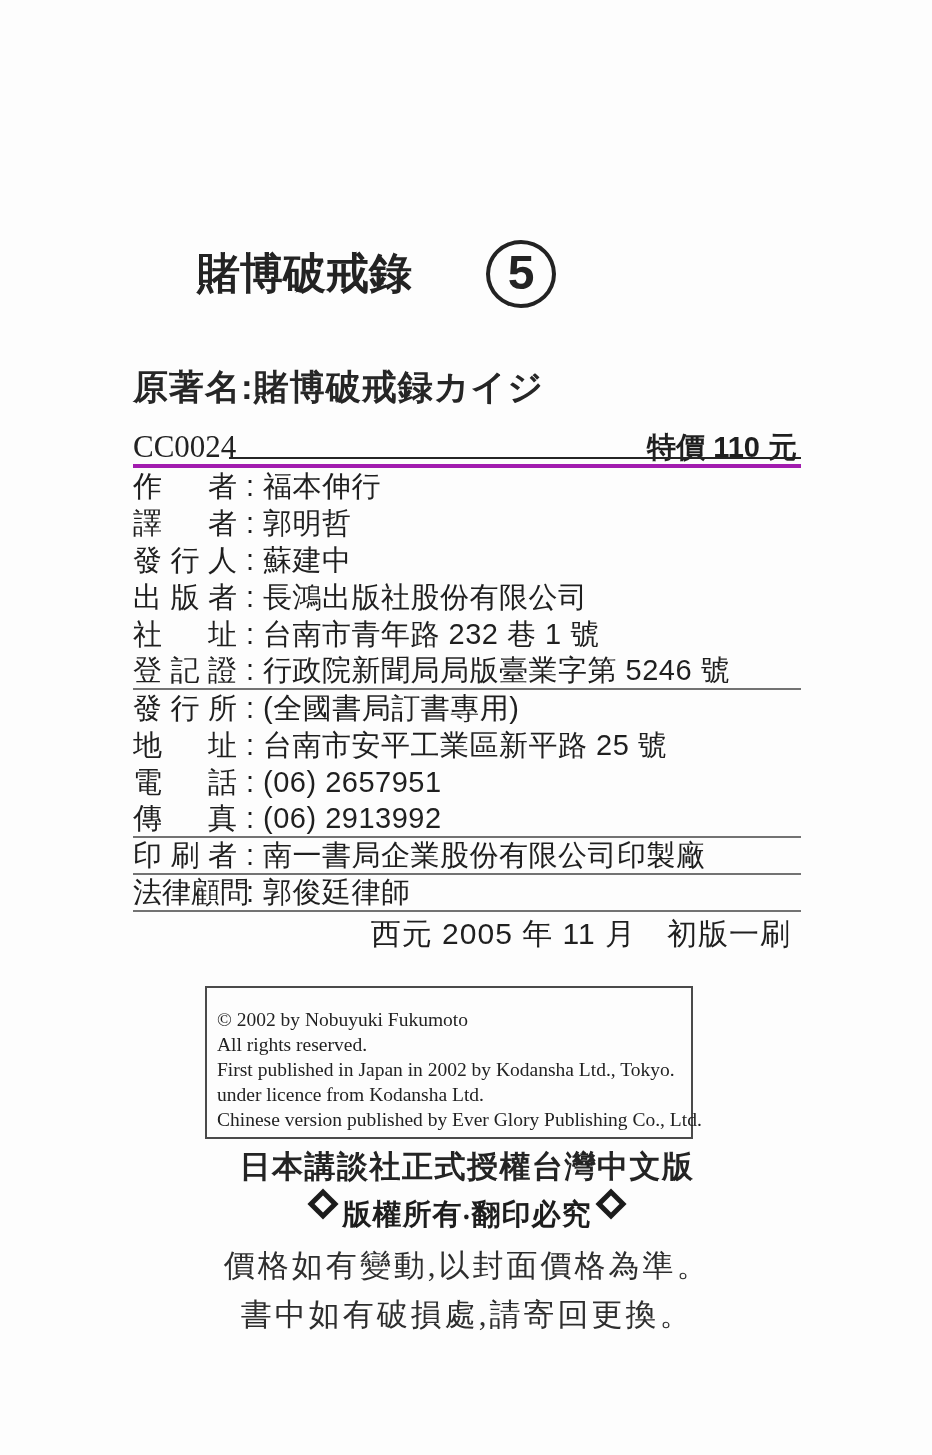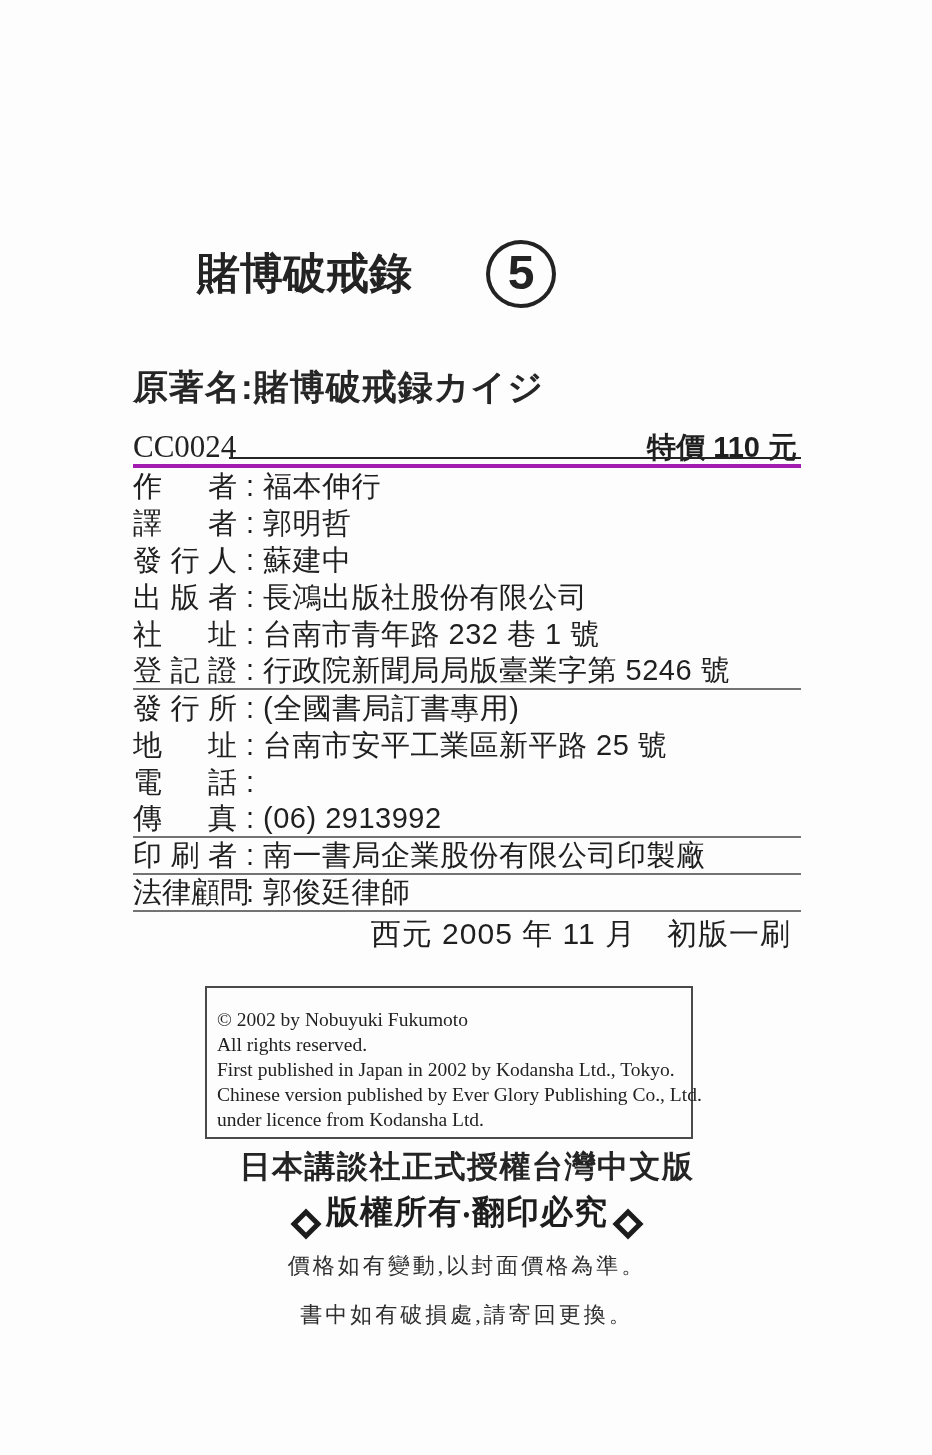--- a/index.html
+++ b/index.html
@@ -88,35 +88,36 @@
     white-space:nowrap;
   }
 
   
   .footer { margin-top:7px; text-align:center; }
   .license-line {
     font-size:31px; font-weight:700; letter-spacing:1.5px; color:#242424;
     white-space:nowrap;
   }
   .rights-line {
-    display:flex; align-items:flex-end; justify-content:center;
-    font-size:33px; font-weight:800; letter-spacing:1px; color:#1d1d1d;
+    margin-top:5px;
+    display:flex; align-items:flex-start; justify-content:center;
+    font-size:29px; font-weight:800; letter-spacing:1px; color:#1d1d1d;
   }
   .diamond-icon {
     position:relative; display:inline-block;
     width:22px; height:22px; background:#1c1c1c;
     transform:rotate(45deg);
     margin:0 9px;
   }
   .diamond-icon::after {
     content:""; position:absolute; inset:5px; background:#fdfdfd;
   }
   .notes { margin-top:8px; font-family:"Liberation Serif", serif; color:#2e2e2e; }
   .note-line {
-    font-size:22px; line-height:37px; letter-spacing:3px; white-space:nowrap;margin-top:12px;
+    font-size:31px; line-height:37px; letter-spacing:3px; white-space:nowrap;margin-top:12px;
   }
 </style>
 </head>
 <body>
 
 <div class="page">
   <div class="content">
 
     <div class="title-line">
       <span class="book-title">賭博破戒錄</span>
@@ -174,20 +175,21 @@
             <span class="row-value">(全國書局訂書專用)</span>
         </div>
         <div class="colophon-row">
           <span class="row-label">地址</span>
             <span class="row-separator">:</span>
             <span class="row-value">台南市安平工業區新平路 25 號</span>
         </div>
         <div class="colophon-row">
           <span class="row-label">電話</span>
             <span class="row-separator">:</span>
+            <span class="row-value">(06) 2657951</span>
         </div>
         <div class="colophon-row rule">
           <span class="row-label">傳真</span>
             <span class="row-separator">:</span>
             <span class="row-value">(06) 2913992</span>
         </div>
         <div class="colophon-row rule">
           <span class="row-label">印刷者</span>
             <span class="row-separator">:</span>
             <span class="row-value">南一書局企業股份有限公司印製廠</span>
@@ -198,22 +200,22 @@
             <span class="row-value">郭俊廷律師</span>
         </div>
       </div>
 
       <div class="edition-line">西元 2005 年 11 月　初版一刷</div>
 
       <div class="copyright-box">
         <div>© 2002 by Nobuyuki Fukumoto</div>
         <div>All rights reserved.</div>
         <div>First published in Japan in 2002 by Kodansha Ltd., Tokyo.</div>
+        <div>under licence from Kodansha Ltd.</div>
         <div>Chinese version published by Ever Glory Publishing Co., Ltd.</div>
-        <div>under licence from Kodansha Ltd.</div>
       </div>
 
       <div class="footer">
         <div class="license-line">日本講談社正式授權台灣中文版</div>
         <div class="rights-line">
           <span class="diamond-icon"></span>
           <span>版權所有‧翻印必究</span>
           <span class="diamond-icon"></span>
         </div>
         <div class="notes">

